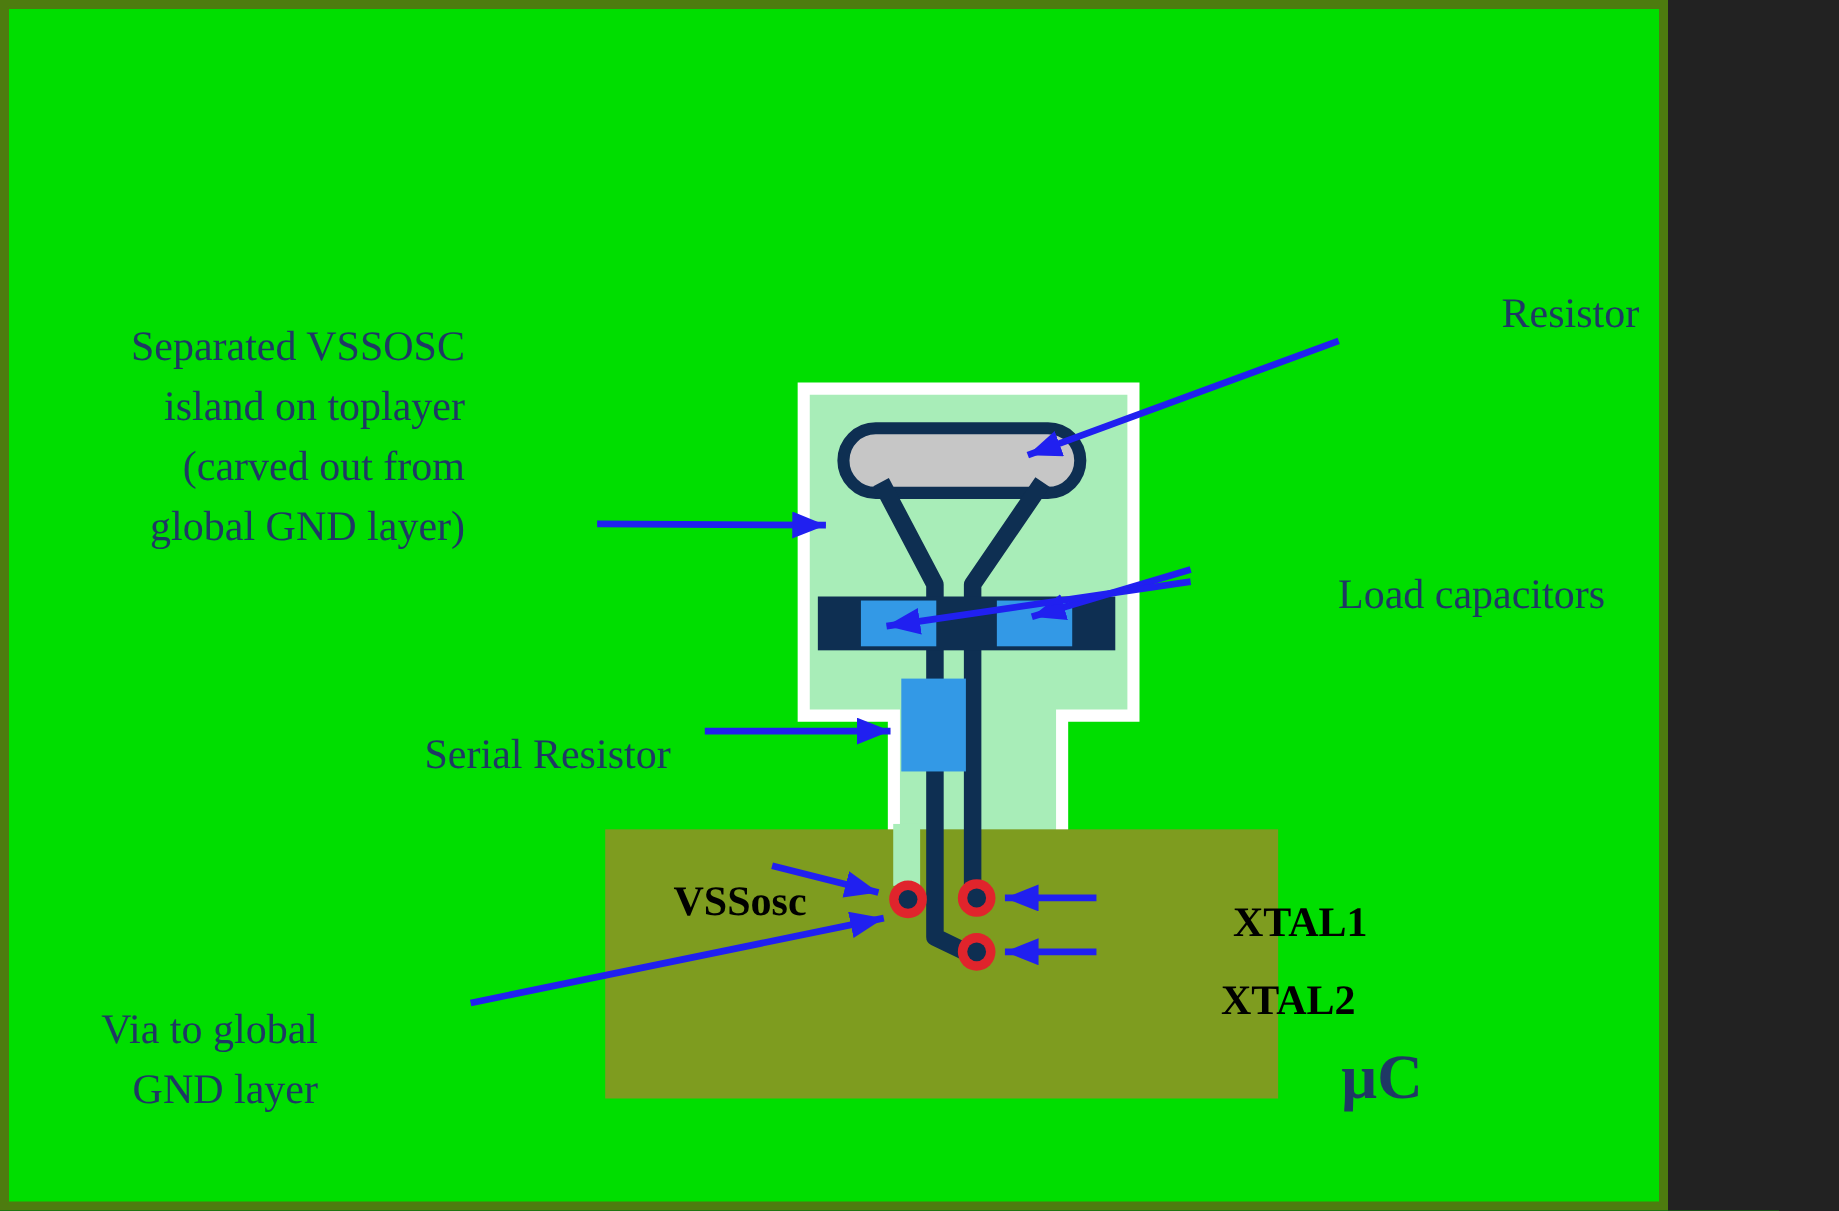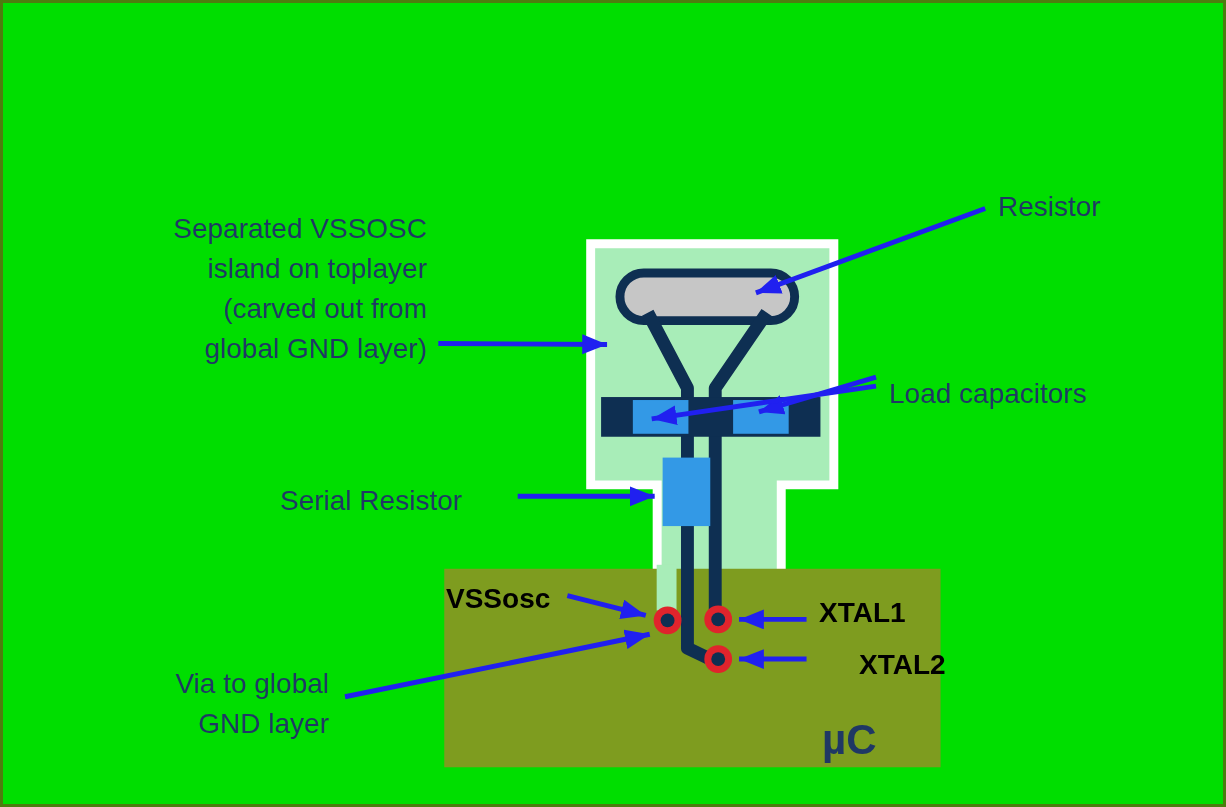--- a/index.html
+++ b/index.html
@@ -1,23 +1,23 @@
 <!DOCTYPE html>
 <html style="--background: #00DE00; --island-border: #FFFFFF; --island-fill: #A8EDB8; --mcu-fill: #7E9C1F; --crystal-fill: #C6C6C6; --trace: #0E2F52; --component-blue: #3399E6; --pad-red: #E0242C; --arrow-blue: #2020F0; --text-navy: #1F3864; --text-black: #000000;"><head>
 <meta charset="utf-8">
 <style>
   html,body{margin:0;padding:0;background:#222;}
   .stage{
     position:relative;
-    width:1226px;height:807px;
+    width:1112px;height:807px;
     background:var(--background,#00DE00);
-    border:3px solid #4d7c0f;
+    border:6px solid #4d7c0f;
     box-sizing:border-box;
     overflow:hidden;
-    font-family:Liberation Sans, sans-serif;
+    font-family:Liberation Serif, serif;
   }
   .stage svg{position:absolute;left:0;top:0;width:100%;height:100%;}
 
   
   .island-outer{fill:var(--island-border,#fff);}
   .island-inner{fill:var(--island-fill,#A8EDB8);}
   .mcu{fill:var(--mcu-fill,#7E9C1F);}
   .pale-strip{fill:var(--island-fill,#A8EDB8);}
   .crystal-body{fill:var(--crystal-fill,#C6C6C6);stroke:var(--trace,#0E2F52);stroke-width:9;}
   .trace-line{stroke:var(--trace,#0E2F52);stroke-width:13;fill:none;stroke-linejoin:round;}
@@ -96,20 +96,20 @@
   <div class="lbl" style="left:995px;top:184px;">Resistor</div>
 
   <div class="lbl" style="left:886px;top:371px;">Load capacitors</div>
 
   <div class="lbl" style="left:277px;top:478px;">Serial Resistor</div>
 
   <div class="lbl pin" style="left:443px;top:576px;">VSSosc</div>
 
   <div class="lbl pin" style="left:816px;top:590px;">XTAL1</div>
 
-  <div class="lbl pin" style="left:856px;top:642px;text-align:right;">XTAL2</div>
+  <div class="lbl pin" style="left:808px;top:642px;text-align:right;">XTAL2</div>
 
   <div class="lbl right" style="right:894px;top:661px;">Via to global
 GND layer</div>
 
-  <div class="lbl uc" style="left:819px;top:692px;margin-top:24px;">µC</div>
+  <div class="lbl uc" style="left:888px;top:692px;">µC</div>
 
 </div>
 
 </body></html>

